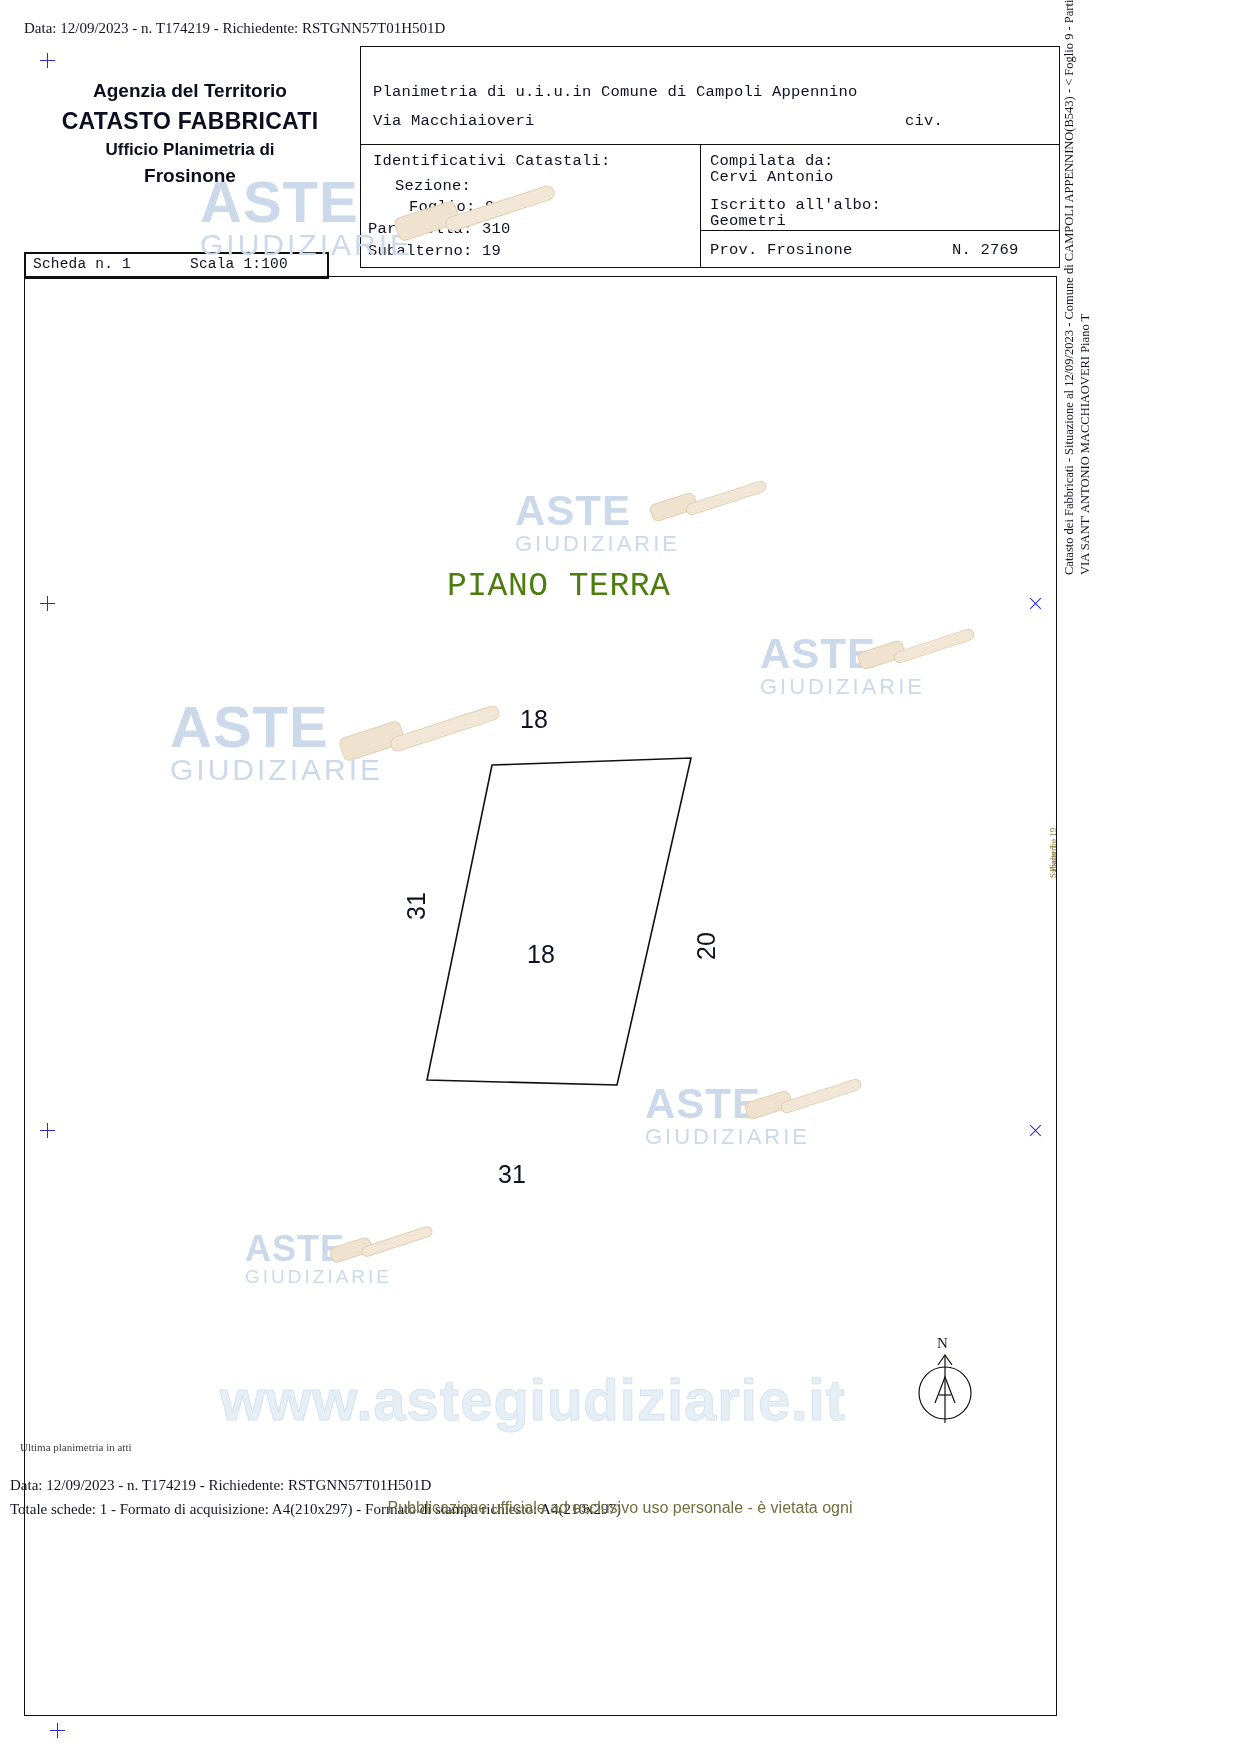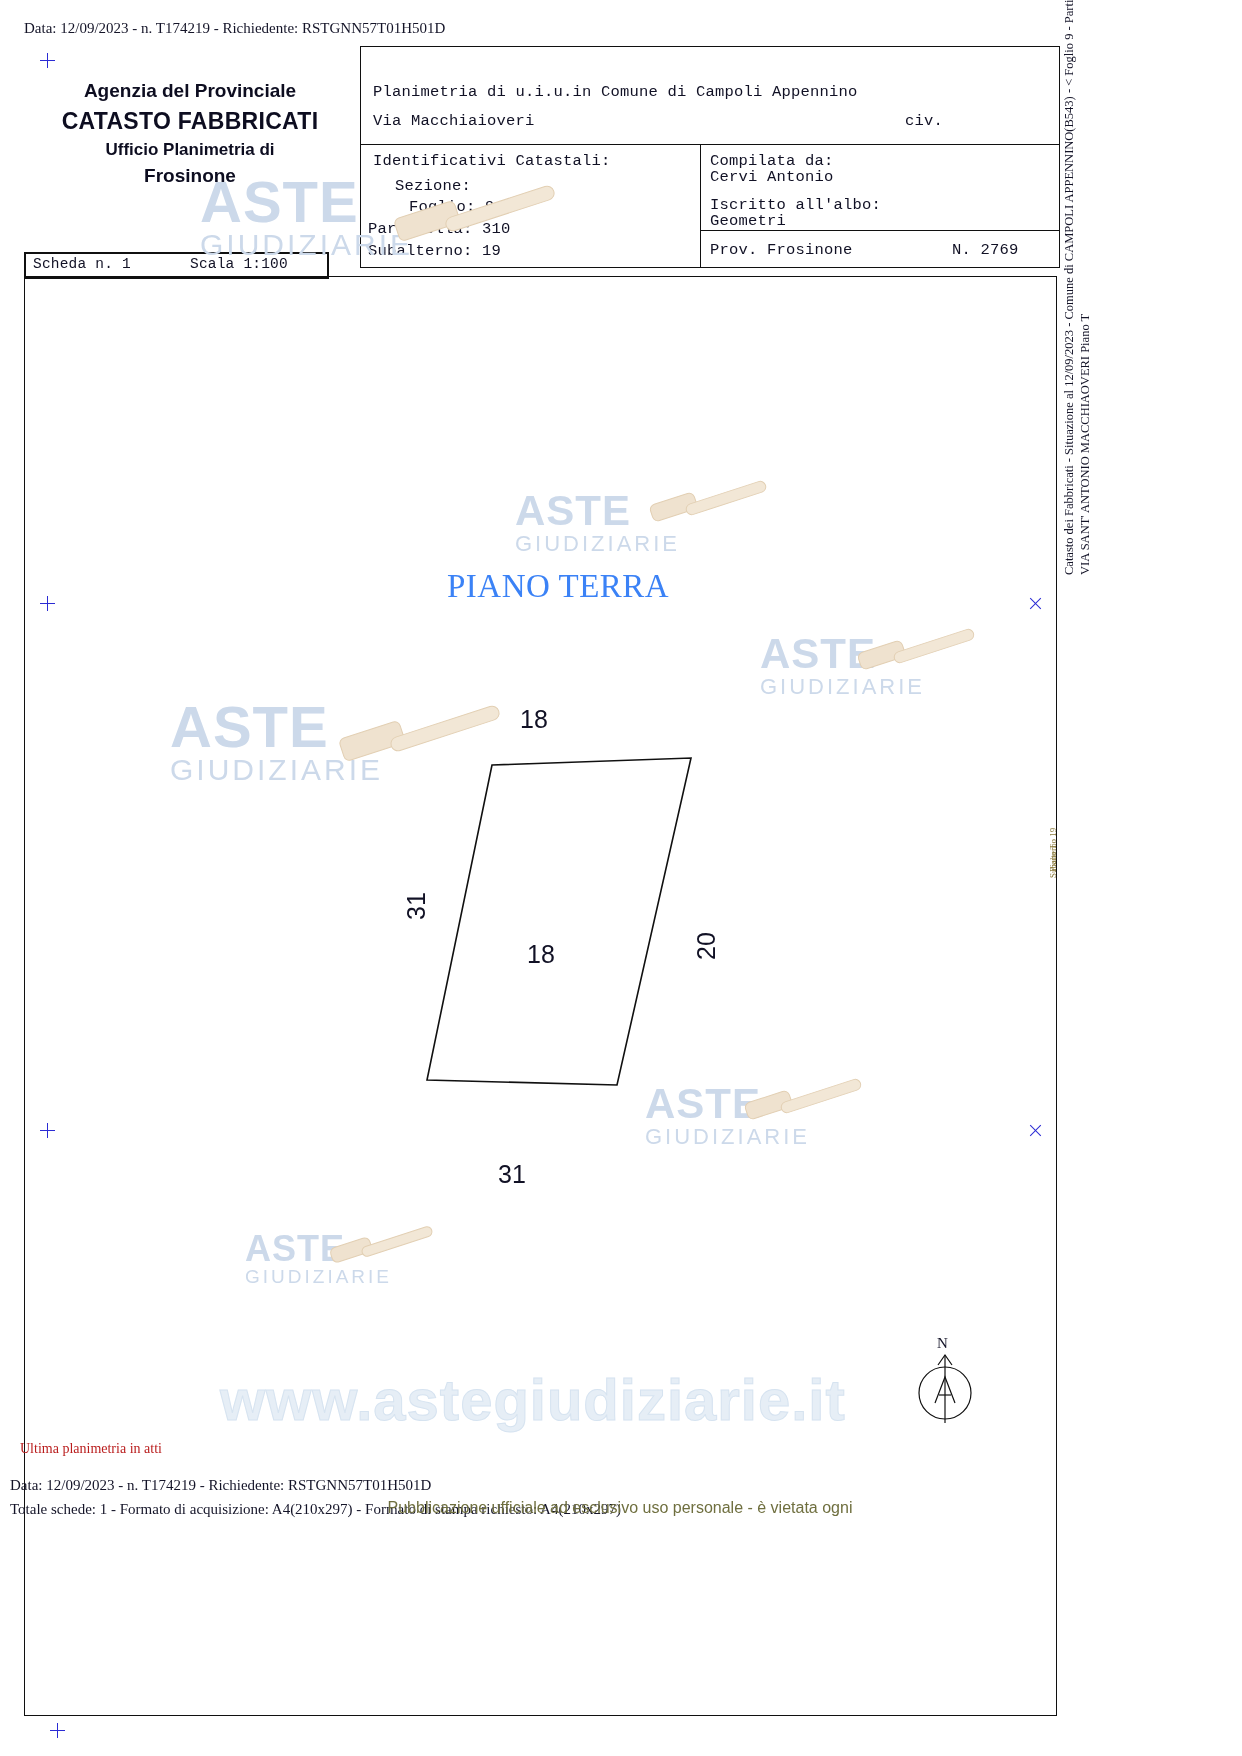--- a/index.html
+++ b/index.html
@@ -173,23 +173,23 @@
     -webkit-text-stroke: 1px #d6e3f0;
     letter-spacing: 1px;
     white-space: nowrap;
   }
 
   
   .plan-title {
     position: absolute;
     left: 447px;
     top: 568px;
-    font-family: Liberation Serif, serif;
+    font-family: Liberation Mono, monospace;
     font-size: 33px;
-    color: #3b82f6;
+    color: #4d7c0f;
     letter-spacing: 0.5px;
   }
 
   
   .plabel {
     position: absolute;
     font-family: "Liberation Sans", sans-serif;
     font-size: 25px;
     color: #111125;
   }
@@ -258,22 +258,22 @@
     font-size: 9px;
     color: #8a7a3a;
     white-space: nowrap;
   }
 
   
   .ultima {
     position: absolute;
     left: 20px;
     top: 1441px;
-    font-size: 14px;
-    color: #b91c1c;
+    font-size: 11px;
+    color: #404040;
   }
   .bot1 {
     position: absolute;
     left: 10px;
     top: 1477px;
     font-size: 15px;
     color: #141428;
   }
   .bot2 {
     position: absolute;
@@ -302,21 +302,21 @@
   <div class="top-meta">Data: 12/09/2023 - n. T174219 - Richiedente: RSTGNN57T01H501D</div>
 
   <div class="crossmark" style="left:40px; top:53px;"></div>
   <div class="crossmark" style="left:40px; top:596px;"></div>
   <div class="crossmark" style="left:40px; top:1123px;"></div>
   <div class="crossmark x" style="left:1028px; top:596px;"></div>
   <div class="crossmark x" style="left:1028px; top:1123px;"></div>
   <div class="crossmark" style="left:50px; top:1723px;"></div>
 
   <div class="agency">
-    <div class="l1">Agenzia del Provinciale</div>
+    <div class="l1">Agenzia del Territorio</div>
     <div class="l2">CATASTO FABBRICATI</div>
     <div class="l3">Ufficio Planimetria di</div>
     <div class="l4">Frosinone</div>
   </div>
 
   <div class="hdr-box">
     <div class="hdr-line" style="left:0; top:97px; width:698px; height:1px;"></div>
     <div class="hdr-line" style="left:339px; top:97px; width:1px; height:124px;"></div>
     <div class="hdr-line" style="left:339px; top:183px; width:359px; height:1px;"></div>
   </div>

